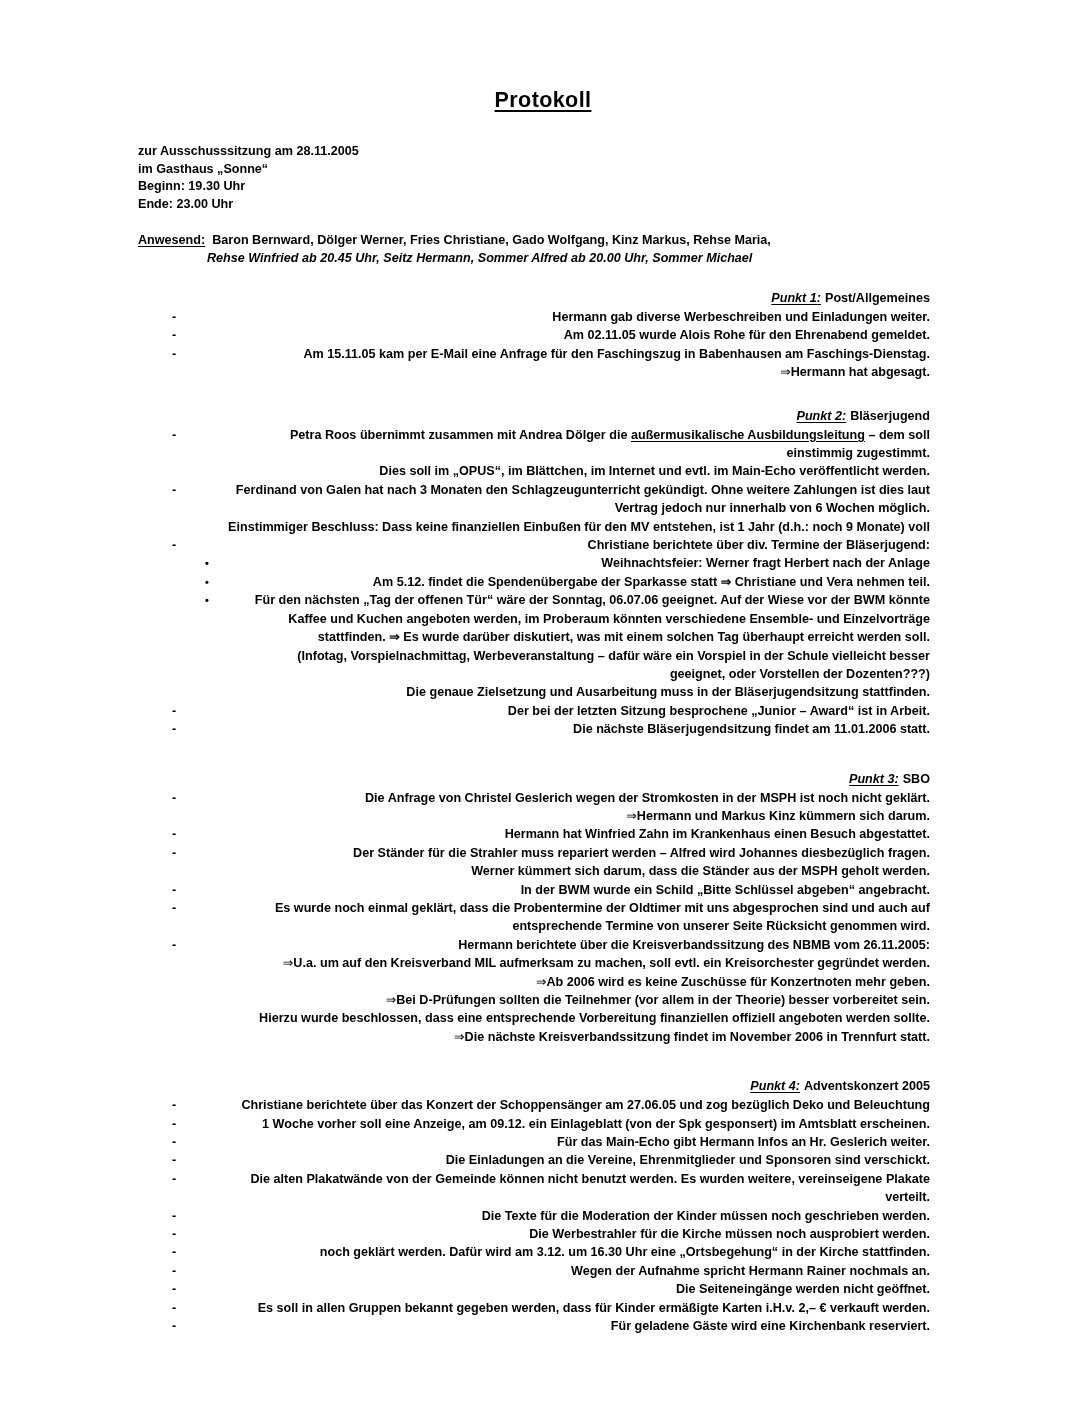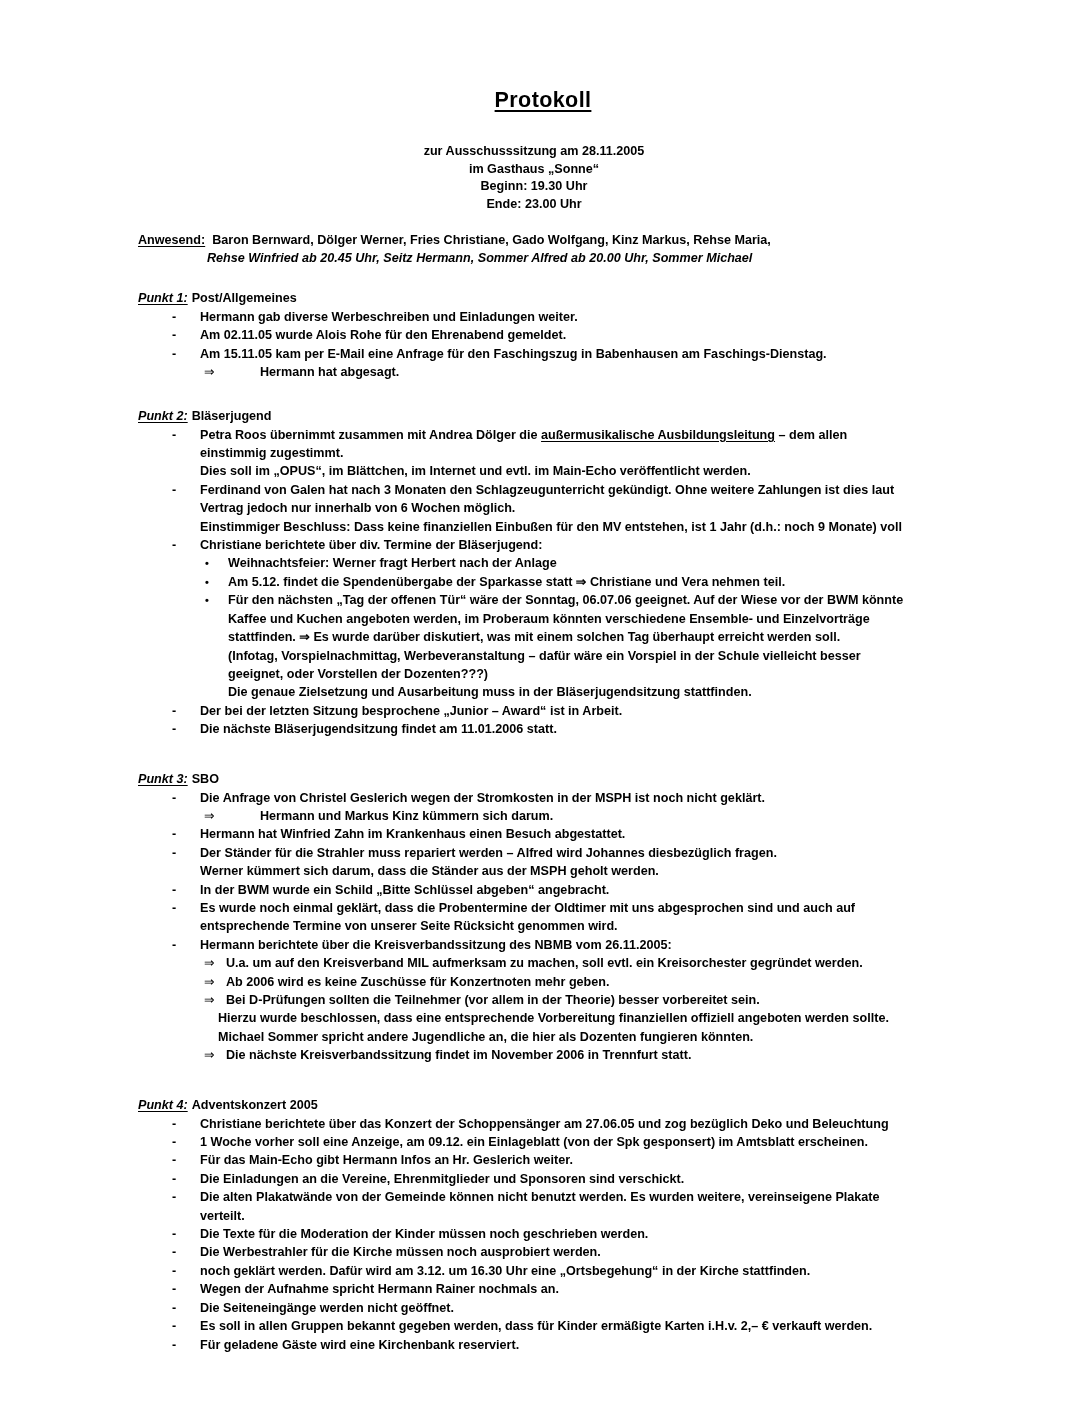--- a/index.html
+++ b/index.html
@@ -32,40 +32,40 @@
   .doc-title span {
     text-decoration: underline;
     text-underline-offset: 3px;
   }
   .meta-block {
     font-size: 12.6px;
     font-weight: bold;
     line-height: 17.5px;
     margin-bottom: 18px;
   }
-  .meta-line { white-space: pre-wrap; text-align: center; }
+  .meta-line { white-space: pre-wrap; }
 
   .attendees {
     font-size: 12.6px;
     font-weight: bold;
     line-height: 18px;
     margin-bottom: 22px;
   }
   .attendees .lbl {
     text-decoration: underline;
     text-underline-offset: 2px;
     margin-right: 7px;
   }
   .attendees .cont {
     display: block;
     padding-left: 69px;
     font-style: italic;
   }
 
-  .section { margin-bottom: 9px; }
+  .section { margin-bottom: 9px; text-align: right; }
   .section-head {
     font-size: 12.6px;
     font-weight: bold;
     line-height: 18px;
     margin-bottom: 1px;
   }
   .section-head .num {
     font-style: italic;
     text-decoration: underline;
     text-underline-offset: 2px;
@@ -163,21 +163,21 @@
 
   <div class="gap-md"></div>
 
   <div class="section">
     <div class="section-head">
       <span class="num">Punkt 2:</span><span class="ttl">Bläserjugend</span>
     </div>
     <ul class="lvl1">
       <li class="item">
         <span class="bullet">-</span>
-        <span class="line"><span>Petra Roos übernimmt zusammen mit Andrea Dölger die </span><span class="u">außermusikalische Ausbildungsleitung</span><span> – dem allen</span></span>
+        <span class="line"><span>Petra Roos übernimmt zusammen mit Andrea Dölger die </span><span class="u">außermusikalische Ausbildungsleitung</span><span> – dem soll</span></span>
         <span class="cont-line">einstimmig zugestimmt.</span>
         <span class="cont-line">Dies soll im „OPUS“, im Blättchen, im Internet und evtl. im Main-Echo veröffentlicht werden.</span>
       </li>
       <li class="item">
         <span class="bullet">-</span>
         <span class="line">Ferdinand von Galen hat nach 3 Monaten den Schlagzeugunterricht gekündigt. Ohne weitere Zahlungen ist dies laut</span>
         <span class="cont-line">Vertrag jedoch nur innerhalb von 6 Wochen möglich.</span>
         <span class="cont-line">Einstimmiger Beschluss: Dass keine finanziellen Einbußen für den MV entstehen, ist 1 Jahr (d.h.: noch 9 Monate) voll</span>
       </li>
       <li class="item">
@@ -246,21 +246,20 @@
         <span class="line">Es wurde noch einmal geklärt, dass die Probentermine der Oldtimer mit uns abgesprochen sind und auch auf</span>
         <span class="cont-line">entsprechende Termine von unserer Seite Rücksicht genommen wird.</span>
       </li>
       <li class="item">
         <span class="bullet">-</span>
         <span class="line">Hermann berichtete über die Kreisverbandssitzung des NBMB vom 26.11.2005:</span>
         <span class="arrow-line"><span class="arr">⇒</span><span>U.a. um auf den Kreisverband MIL aufmerksam zu machen, soll evtl. ein Kreisorchester gegründet werden.</span></span>
         <span class="arrow-line"><span class="arr">⇒</span><span>Ab 2006 wird es keine Zuschüsse für Konzertnoten mehr geben.</span></span>
         <span class="arrow-line"><span class="arr">⇒</span><span>Bei D-Prüfungen sollten die Teilnehmer (vor allem in der Theorie) besser vorbereitet sein.</span></span>
         <span class="indent-line">Hierzu wurde beschlossen, dass eine entsprechende Vorbereitung finanziellen offiziell angeboten werden sollte.</span>
-        <span class="indent-line">Michael Sommer spricht andere Jugendliche an, die hier als Dozenten fungieren könnten.</span>
         <span class="arrow-line"><span class="arr">⇒</span><span>Die nächste Kreisverbandssitzung findet im November 2006 in Trennfurt statt.</span></span>
       </li>
     </ul>
   </div>
 
   <div class="gap-lg"></div>
 
   <div class="section">
     <div class="section-head">
       <span class="num">Punkt 4:</span><span class="ttl">Adventskonzert 2005</span>

